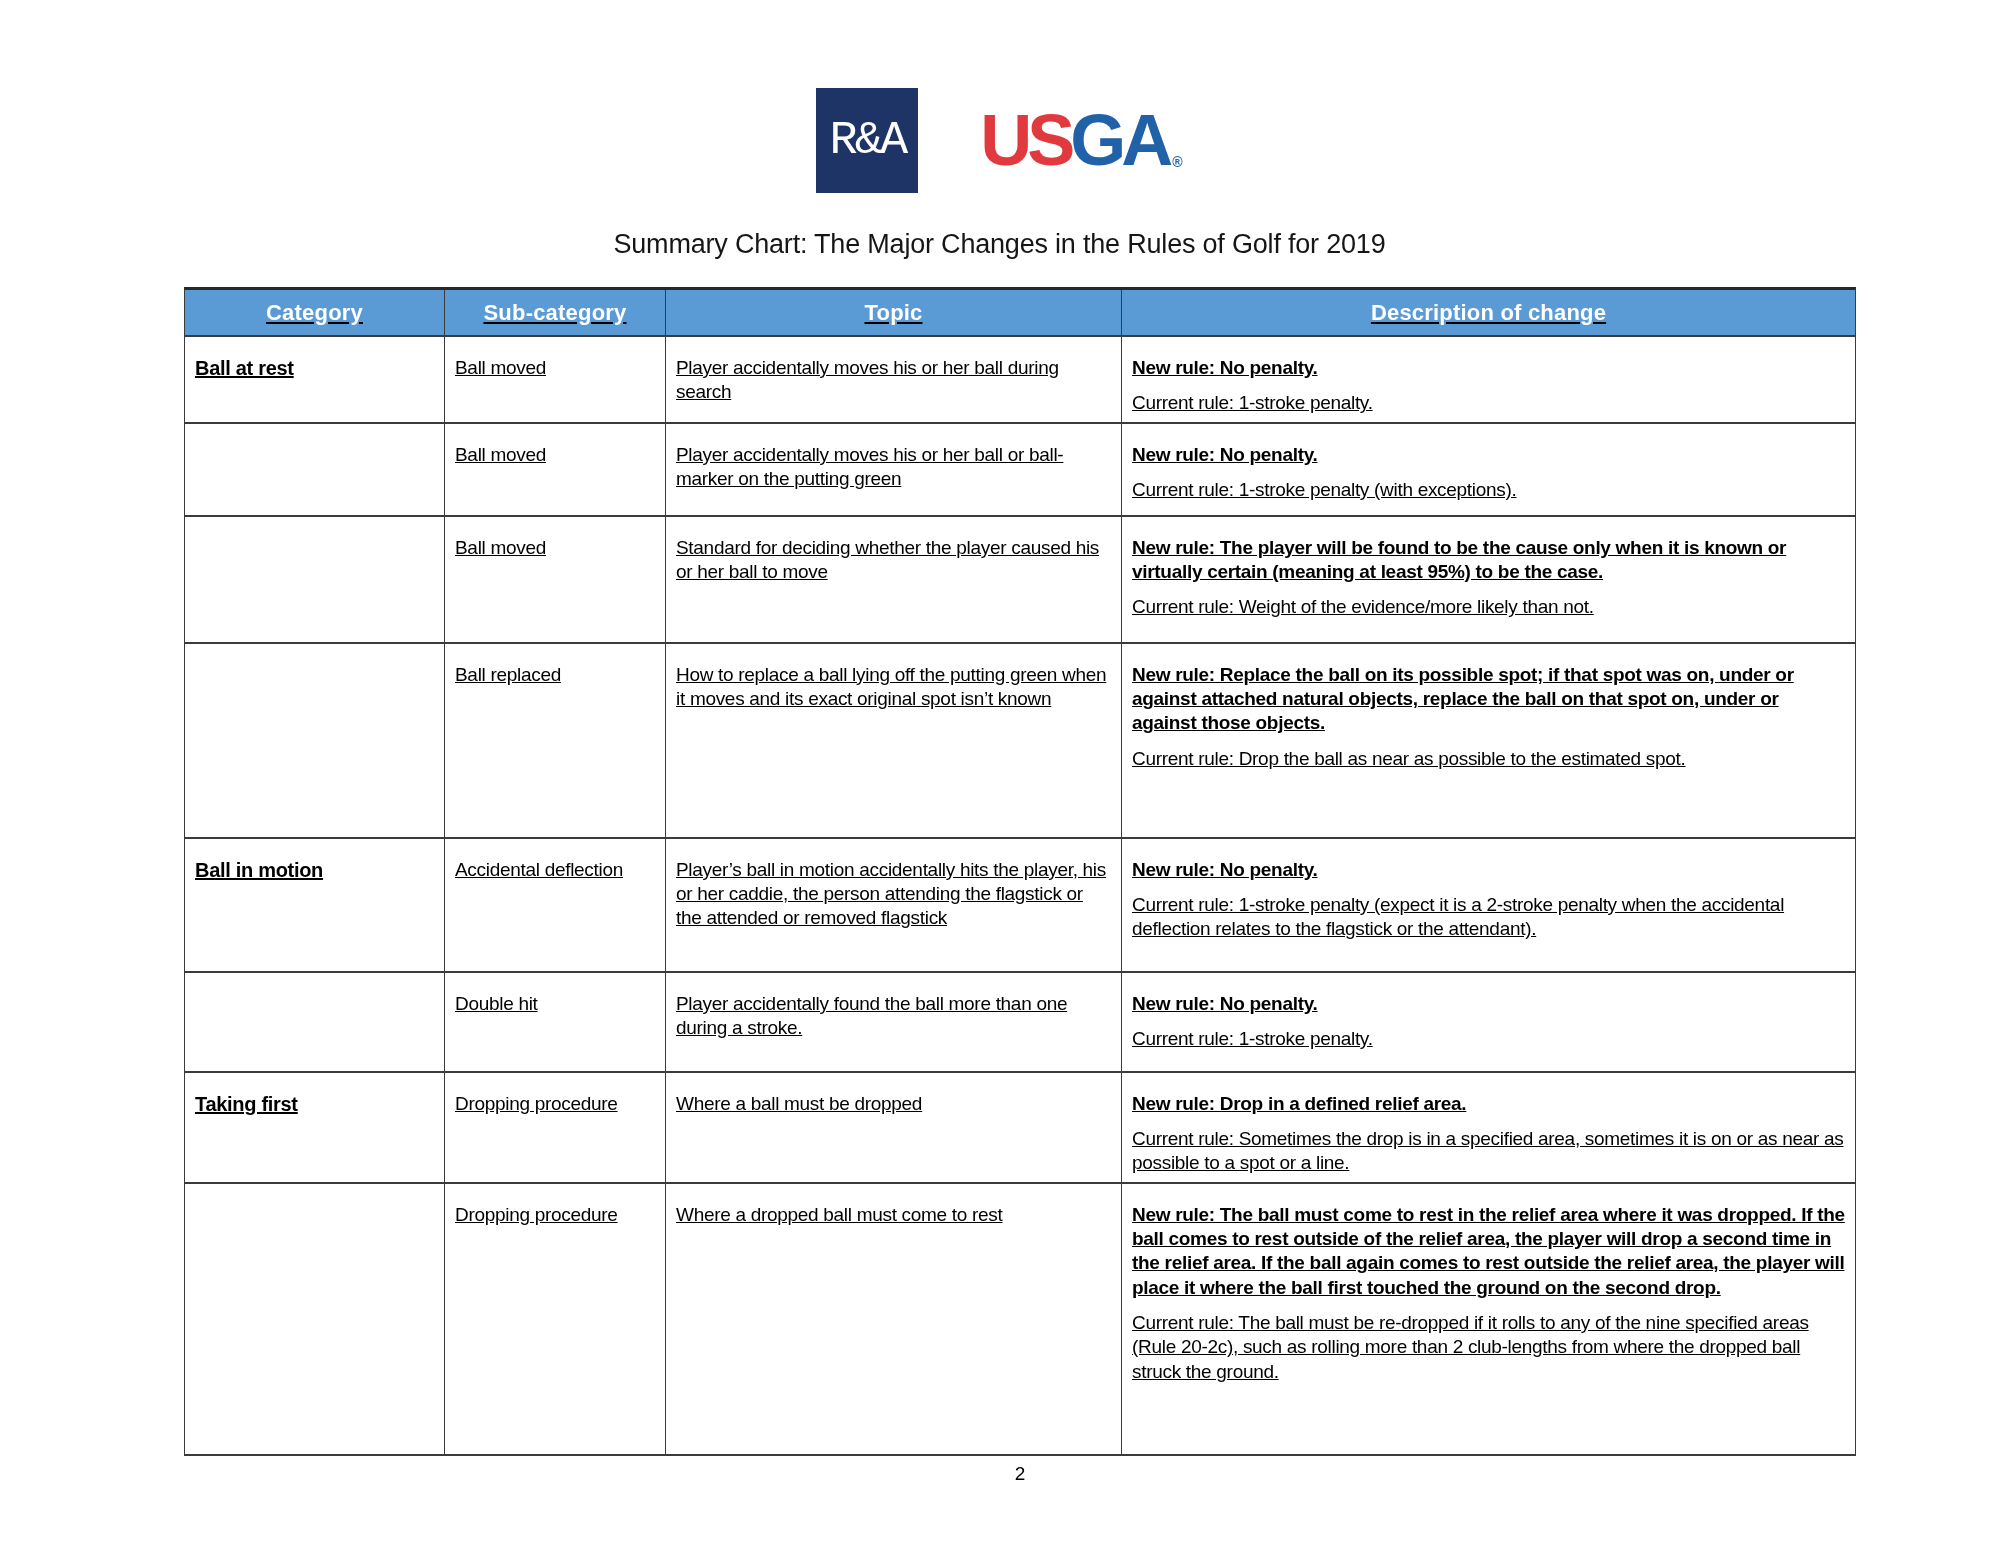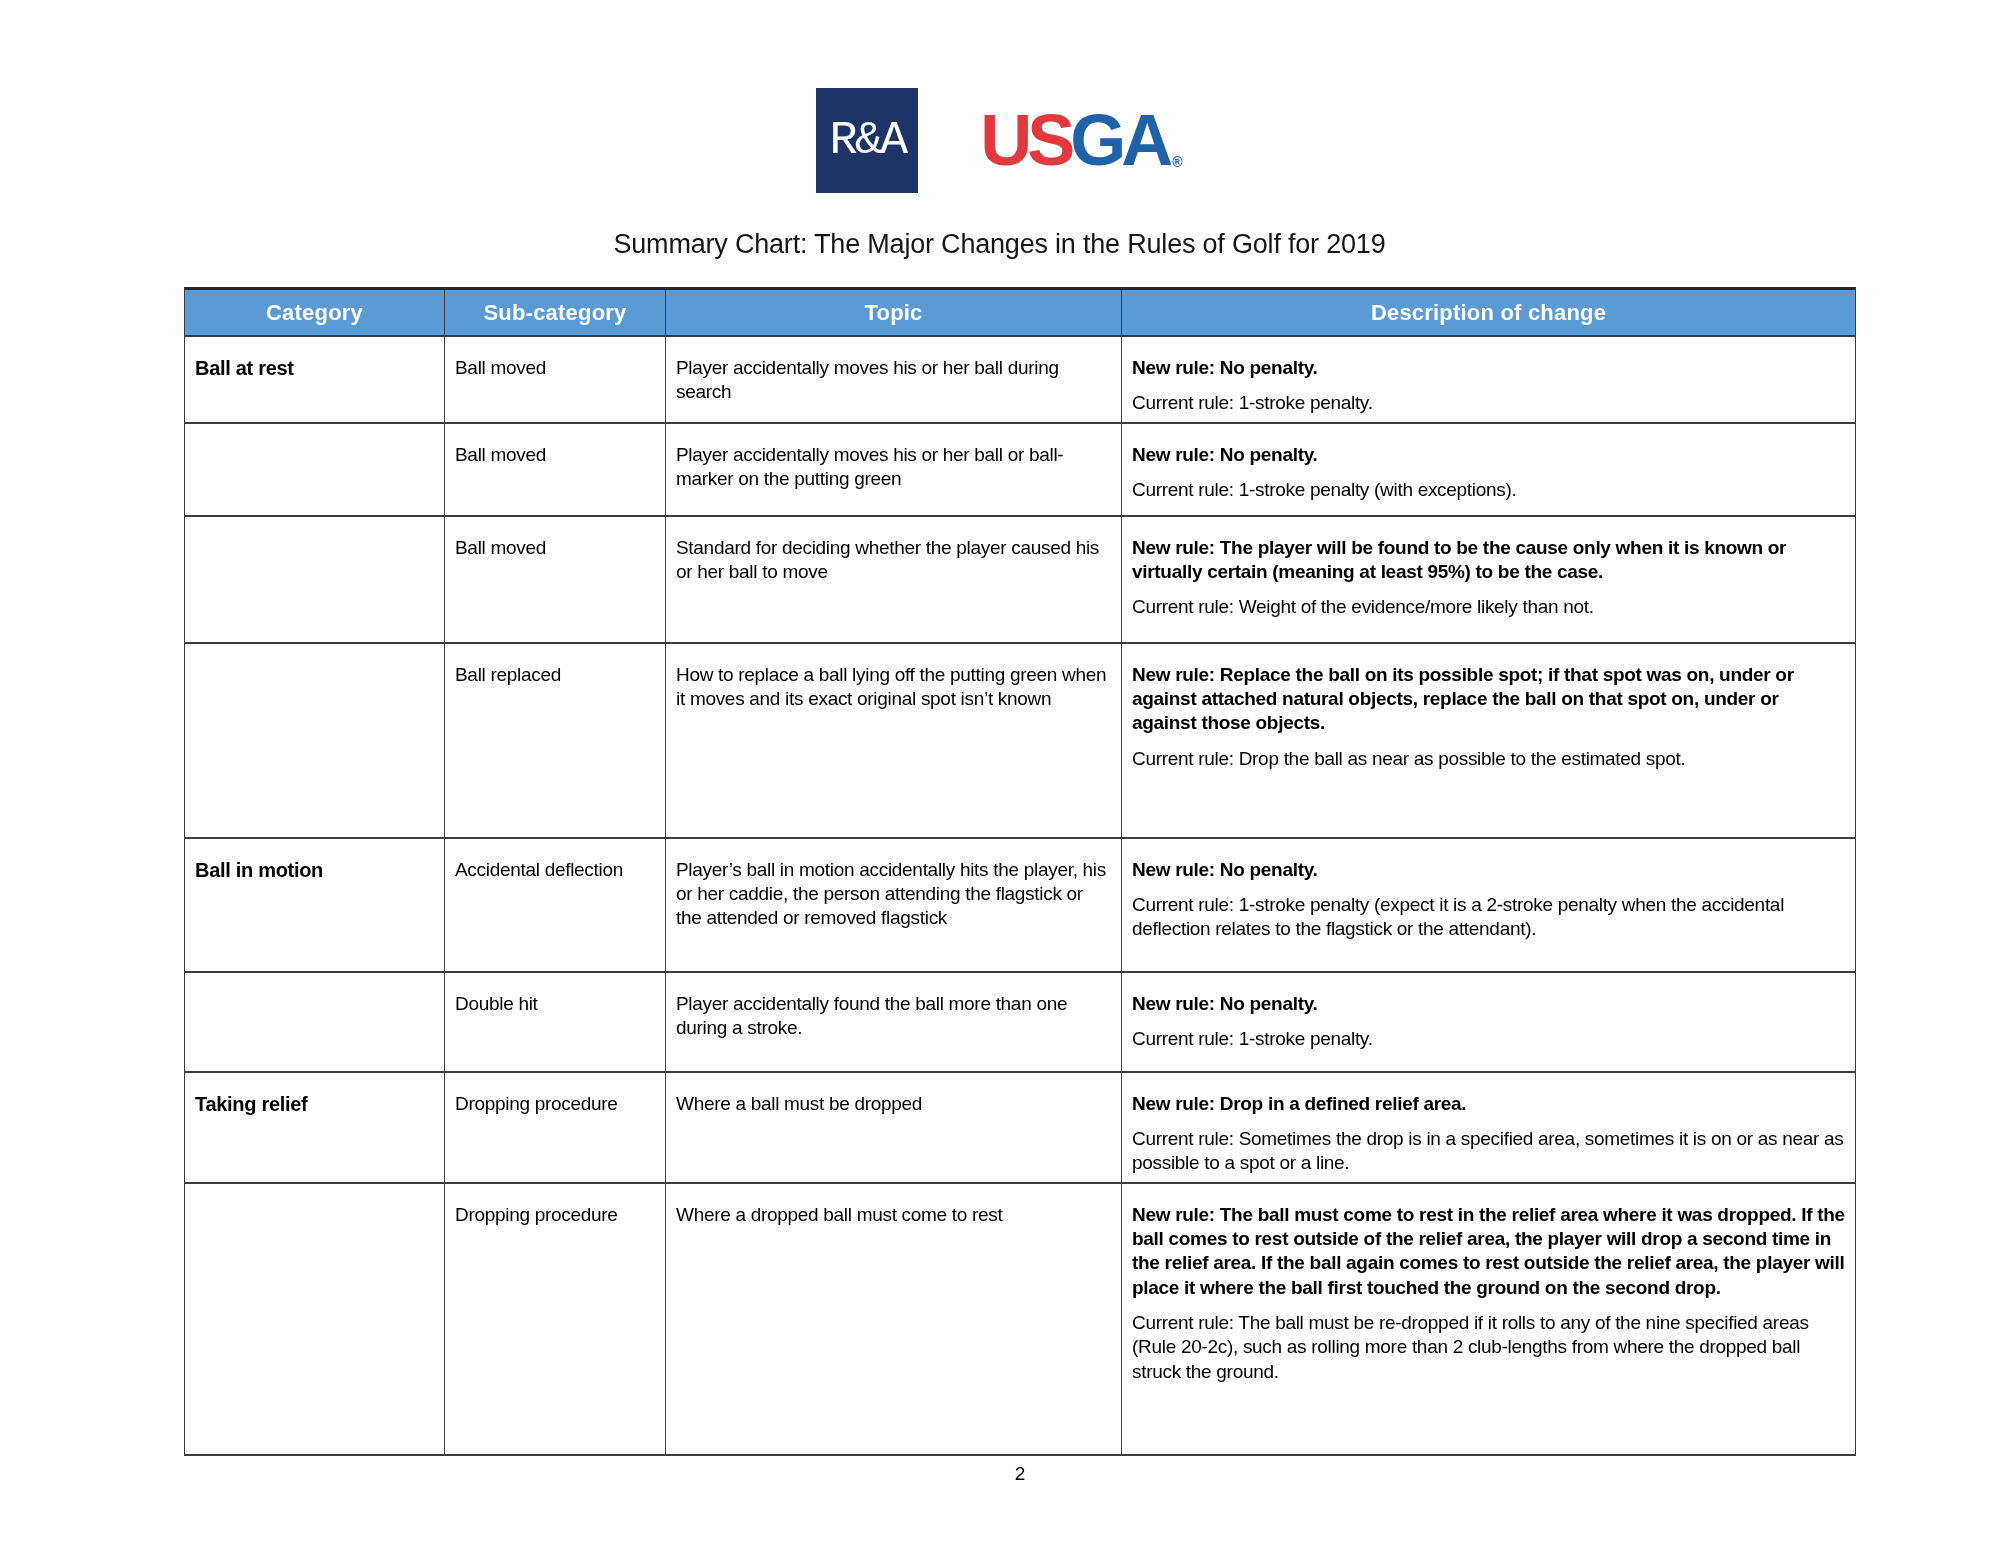--- a/index.html
+++ b/index.html
@@ -59,20 +59,21 @@
     width: 1672px;
     border-top: 3px solid #282828;
     border-left: 1.5px solid #3b3b3b;
     border-right: 1.5px solid #3b3b3b;
     border-bottom: 2px solid #3b3b3b;
   }
   .t-row {
     display: grid;
     grid-template-columns: 259px 221px 456px auto;
     border-bottom: 2px solid #3b3b3b;
+    text-decoration: underline;
   }
   .t-row:last-child { border-bottom: none; }
   .t-head {
     background: #5b9bd5;
     border-bottom: 2px solid #3b3b3b;
   }
   .t-head .cell {
     color: #ffffff;
     font-weight: bold;
     font-size: 22px;
@@ -193,21 +194,21 @@
       <div class="cell cat-cell"></div>
       <div class="cell">Double hit</div>
       <div class="cell">Player accidentally found the ball more than one during a stroke.</div>
       <div class="cell desc-cell">
         <div class="new-rule">New rule: No penalty.</div>
         <div class="current-rule">Current rule: 1-stroke penalty.</div>
       </div>
     </div>
 
     <div class="t-row row-6">
-      <div class="cell cat-cell">Taking relief</div>
+      <div class="cell cat-cell">Taking first</div>
       <div class="cell">Dropping procedure</div>
       <div class="cell">Where a ball must be dropped</div>
       <div class="cell desc-cell">
         <div class="new-rule">New rule: Drop in a defined relief area.</div>
         <div class="current-rule">Current rule: Sometimes the drop is in a specified area, sometimes it is on or as near as possible to a spot or a line.</div>
       </div>
     </div>
 
     <div class="t-row row-7">
       <div class="cell cat-cell"></div>

